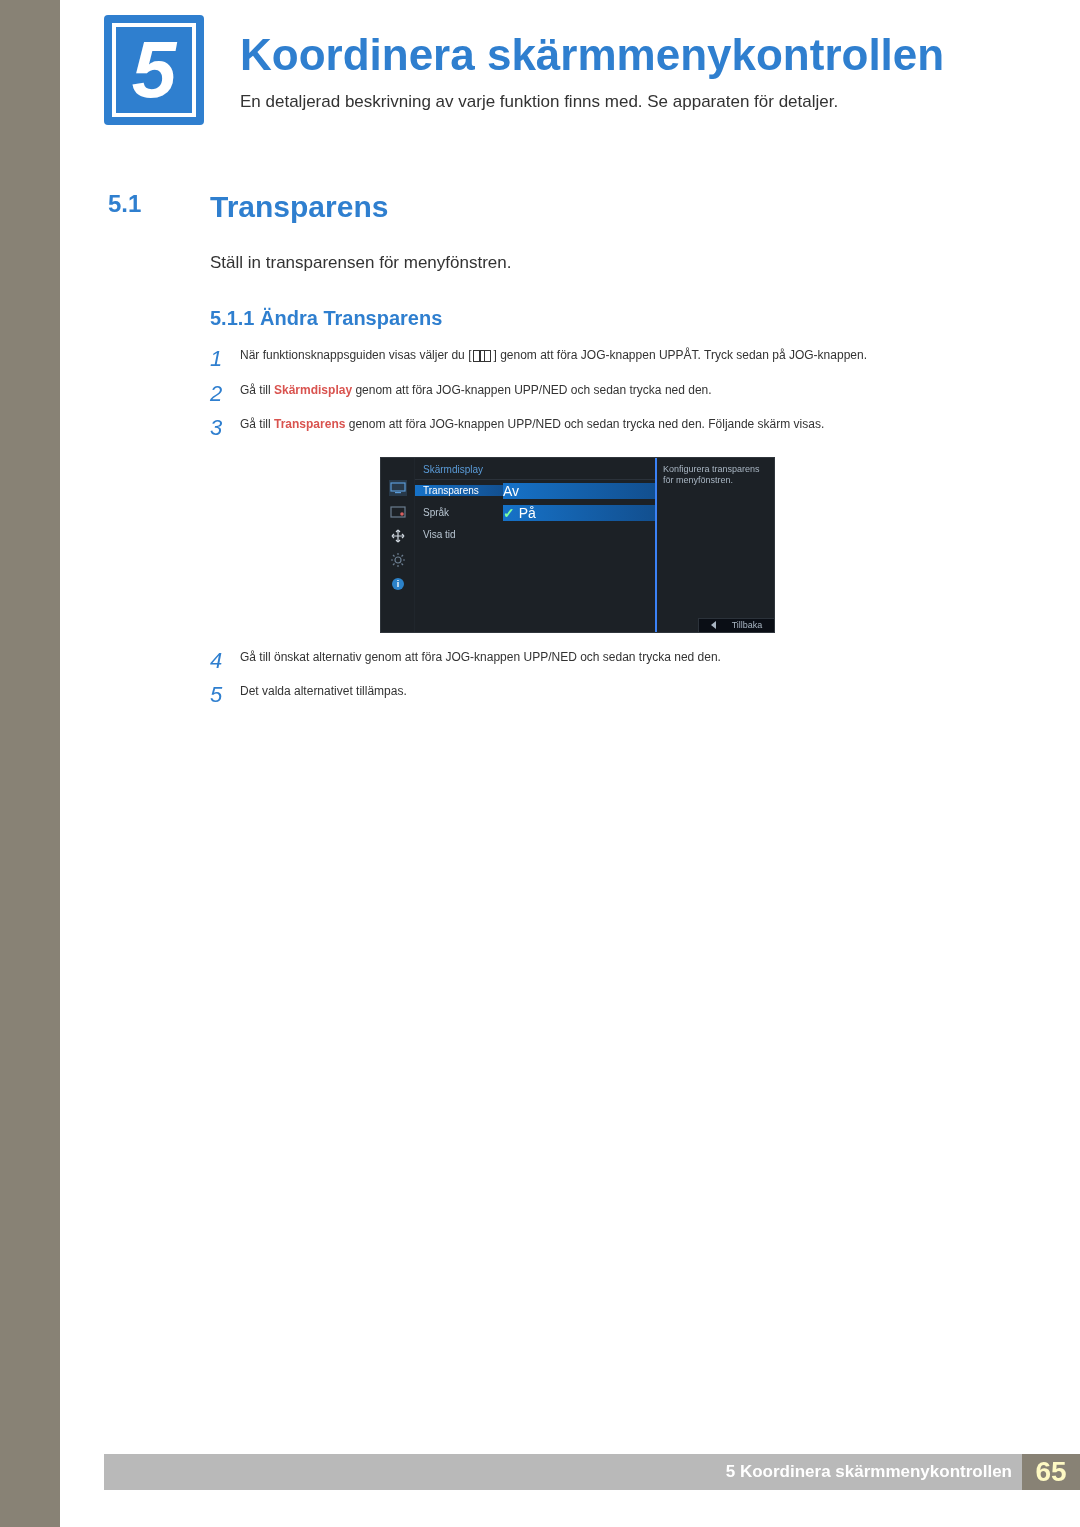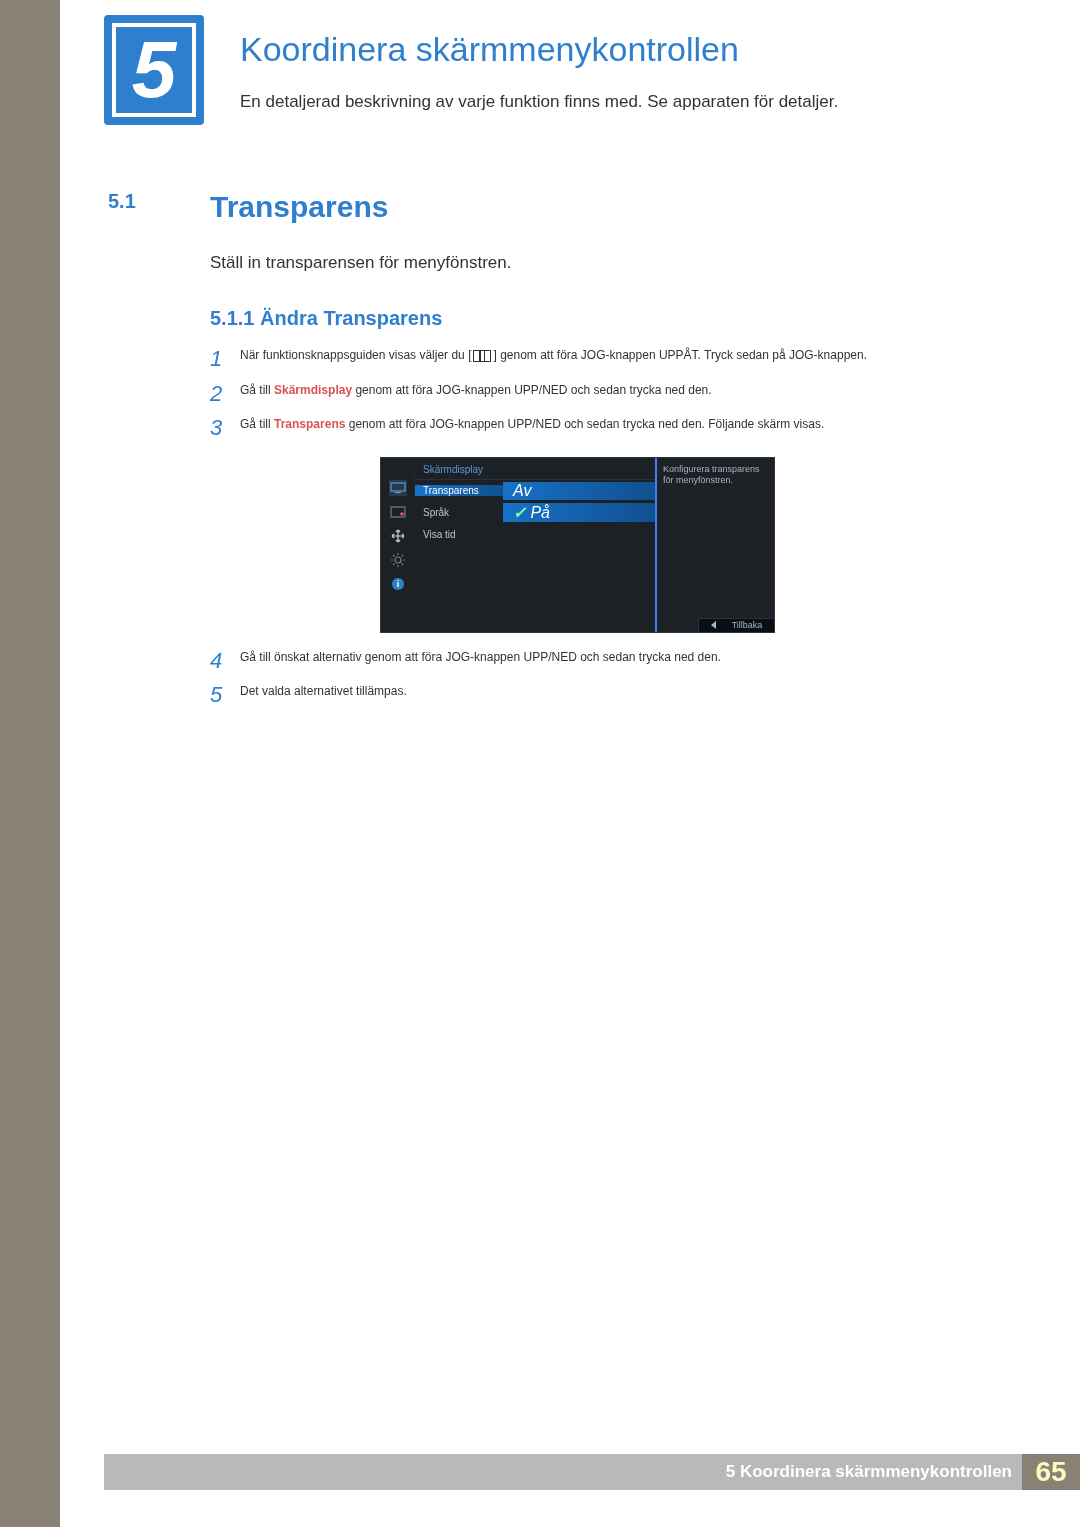--- a/index.html
+++ b/index.html
@@ -54,36 +54,36 @@
     font-size: 80px;
     font-weight: bold;
     font-style: italic;
     line-height: 1;
   }
   .chapter-title {
     position: absolute;
     top: 30px;
     left: 180px;
     color: #2f7fcf;
-    font-size: 34px;
-    font-weight: normal;
+    font-size: 44px;
+    font-weight: bold;
   }
   .chapter-desc {
     position: absolute;
     top: 92px;
     left: 180px;
     color: #333;
     font-size: 17px;
   }
   .sec-num {
     position: absolute;
     top: 190px;
     left: 48px;
     color: #2f7fcf;
-    font-size: 20px;
+    font-size: 24px;
     font-weight: bold;
   }
   .sec-title {
     position: absolute;
     top: 190px;
     left: 150px;
     color: #2f7fcf;
     font-size: 30px;
     font-weight: bold;
   }
@@ -197,26 +197,24 @@
     height: 22px;
     align-items: center;
   }
   .osd-row .c1 {
     width: 88px;
     padding-left: 8px;
     font-size: 10px;
   }
   .osd-row .c2 {
     flex: 1;
-    padding-left: 10px;
-    font-size: 16px;
+    font-size: 14px;
     display: flex;
     align-items: center;
     gap: 4px;
-    font-style: italic;
   }
   .osd-row.selected .c1 {
     background: linear-gradient(to right, #1672c8, #124f8f);
     color: #fff;
   }
   .osd-row.selected .c2 {
     background: linear-gradient(to right, #1672c8, #124f8f);
     color: #fff;
   }
   .check {

